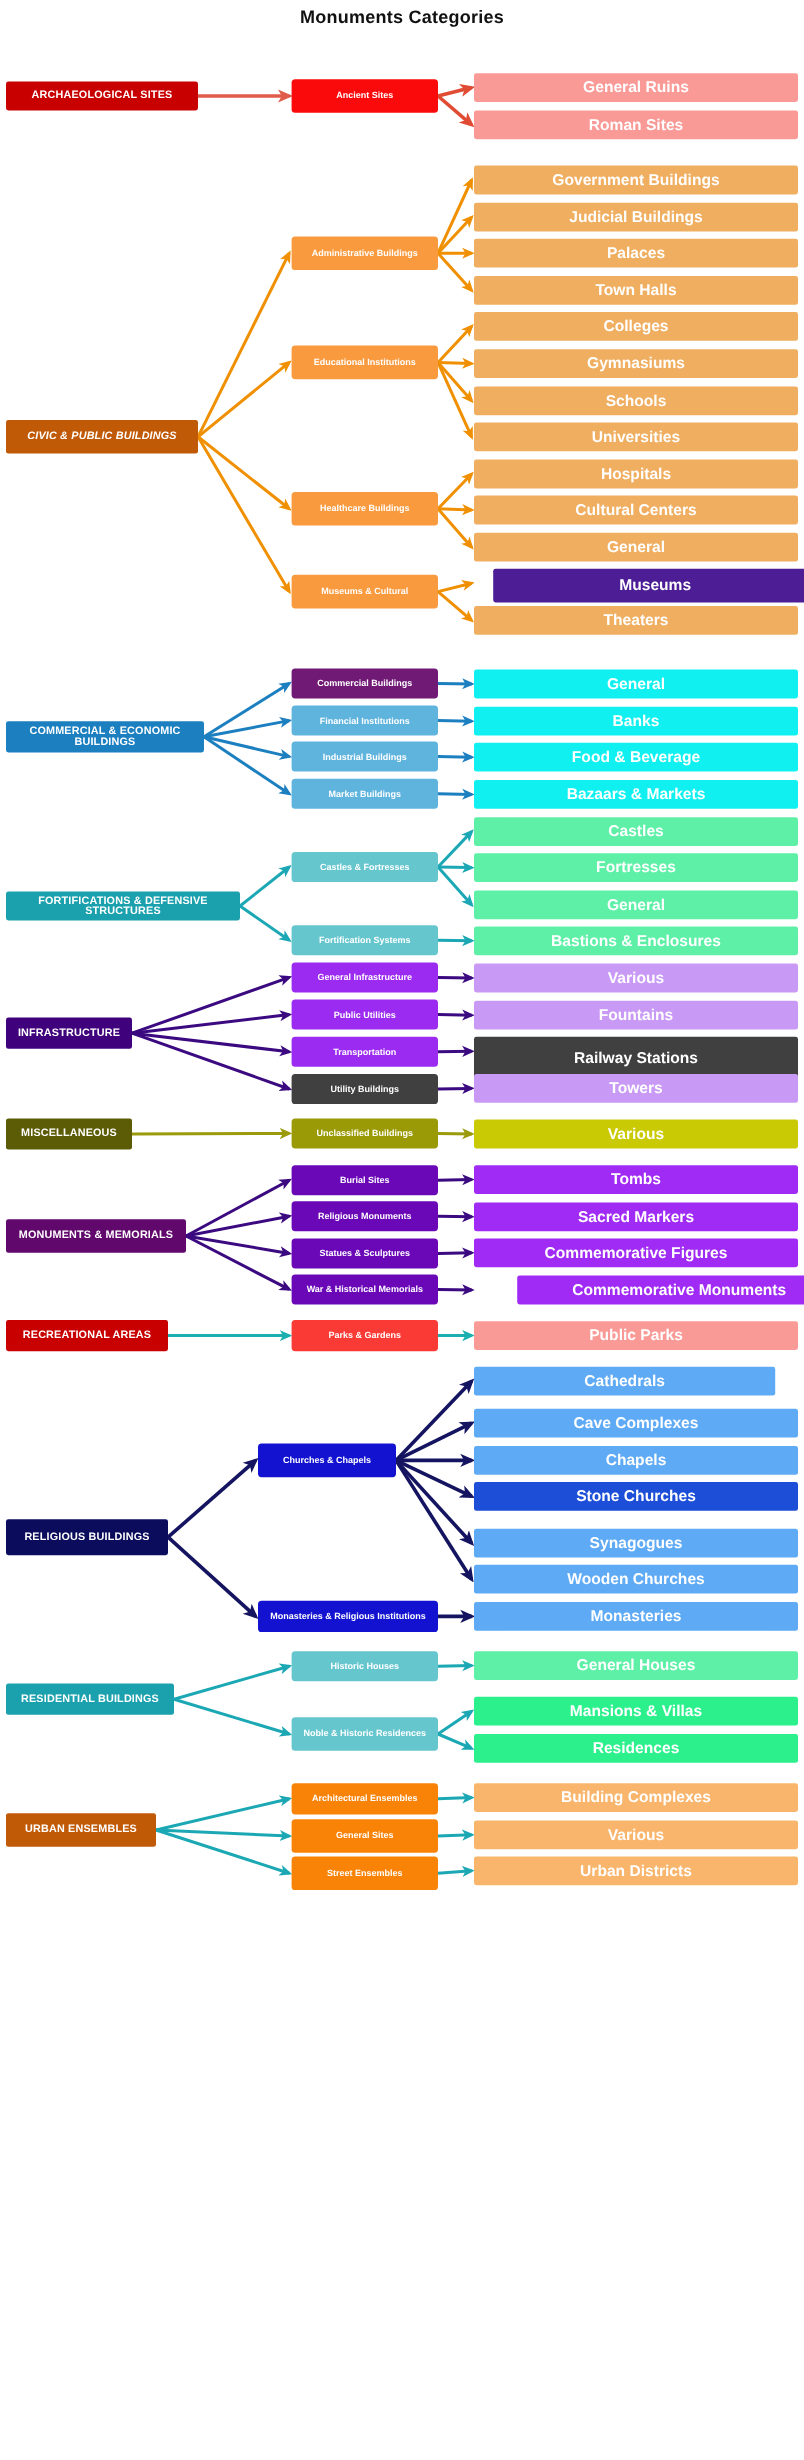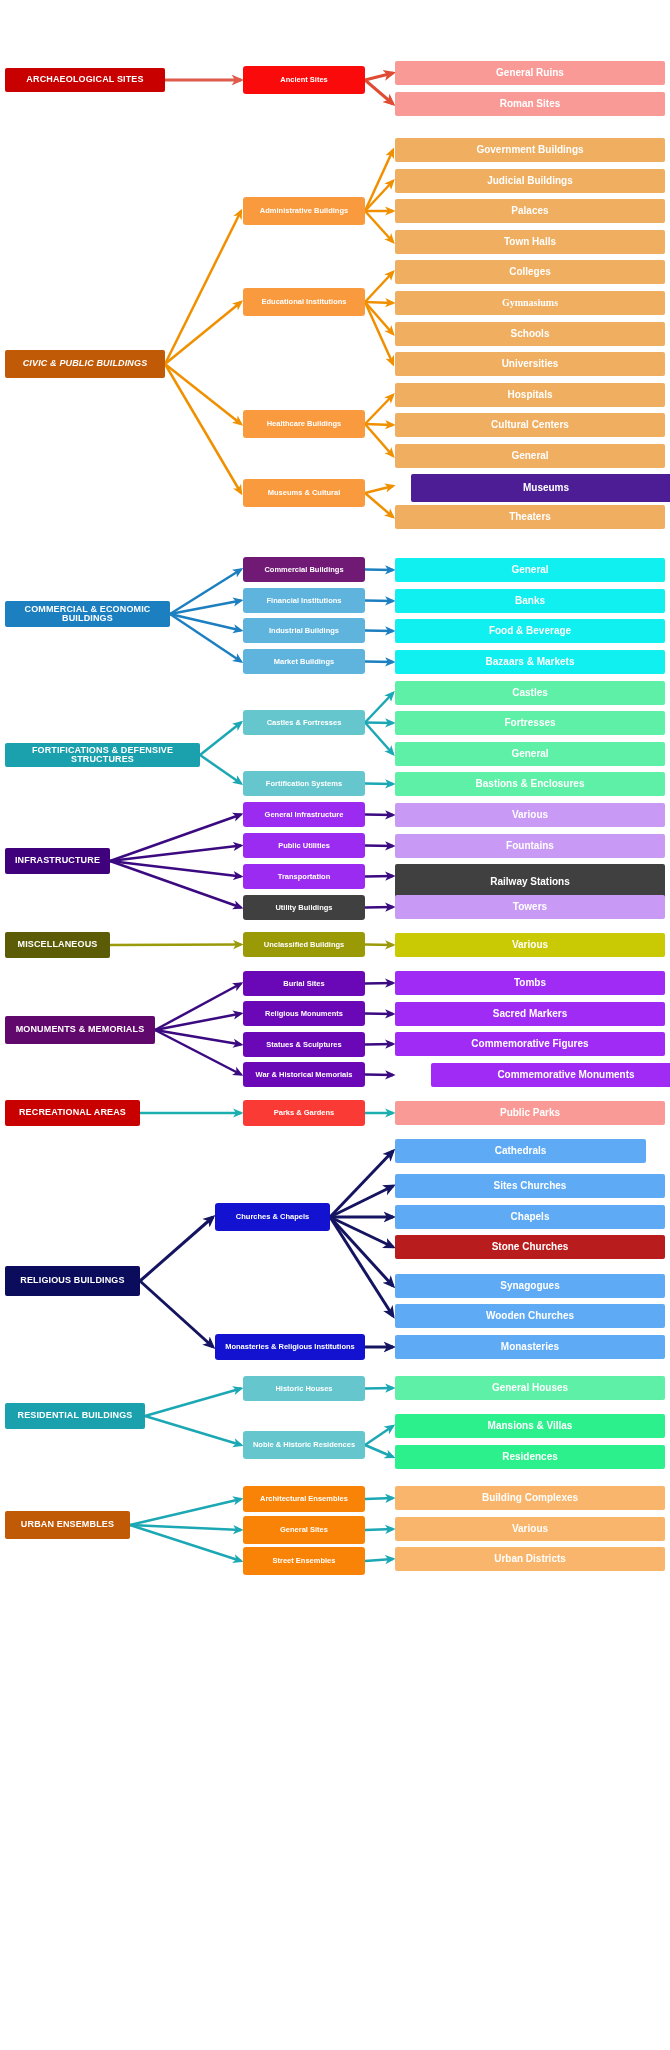--- a/index.html
+++ b/index.html
@@ -52,29 +52,30 @@
   .lvl0 {
     font-size: 9px;
     letter-spacing: 0.15px;
     border-radius: 2px;
   }
   .lvl1 {
     font-size: 7.5px;
     font-weight: bold;
   }
   .lvl2 {
-    font-size: 10px;
+    font-size: 13px;
     font-weight: bold;
     border-radius: 2px;
   }
 </style>
 </head>
 <body>
 
 <div id="canvas">
+  <div id="title">Monuments Categories</div>
   <svg id="edges" viewBox="0 0 670 2050">
       <defs>
         <marker id="mE05B4A_3" viewBox="0 0 10 10" refX="7.5" refY="5" markerWidth="4.2" markerHeight="4.2" orient="auto-start-reverse" markerUnits="strokeWidth">
           <path d="M 0 0.6 L 10 5 L 0 9.4 L 2.6 5 Z" fill="#E05B4A"></path>
         </marker>
         <marker id="mE04B34_3" viewBox="0 0 10 10" refX="7.5" refY="5" markerWidth="4.2" markerHeight="4.2" orient="auto-start-reverse" markerUnits="strokeWidth">
           <path d="M 0 0.6 L 10 5 L 0 9.4 L 2.6 5 Z" fill="#E04B34"></path>
         </marker>
         <marker id="mF09000_2p5" viewBox="0 0 10 10" refX="7.5" refY="5" markerWidth="4.2" markerHeight="4.2" orient="auto-start-reverse" markerUnits="strokeWidth">
           <path d="M 0 0.6 L 10 5 L 0 9.4 L 2.6 5 Z" fill="#F09000"></path>
@@ -305,21 +306,21 @@
       </div>
       <div class="node lvl2" style="left: 395px; top: 199px; width: 270px; height: 24px; background: rgb(240, 174, 96);">
         <span>Palaces</span>
       </div>
       <div class="node lvl2" style="left: 395px; top: 230px; width: 270px; height: 24px; background: rgb(240, 174, 96);">
         <span>Town Halls</span>
       </div>
       <div class="node lvl2" style="left: 395px; top: 260px; width: 270px; height: 24px; background: rgb(240, 174, 96);">
         <span>Colleges</span>
       </div>
-      <div class="node lvl2" style="left: 395px; top: 291px; width: 270px; height: 24px; background: rgb(240, 174, 96); font-family: Liberation Serif, serif;">
+      <div class="node lvl2" style="left: 395px; top: 291px; width: 270px; height: 24px; background: rgb(240, 174, 96);">
         <span>Gymnasiums</span>
       </div>
       <div class="node lvl2" style="left: 395px; top: 322px; width: 270px; height: 24px; background: rgb(240, 174, 96);">
         <span>Schools</span>
       </div>
       <div class="node lvl2" style="left: 395px; top: 352px; width: 270px; height: 24px; background: rgb(240, 174, 96);">
         <span>Universities</span>
       </div>
       <div class="node lvl2" style="left: 395px; top: 383px; width: 270px; height: 24px; background: rgb(240, 174, 96);">
         <span>Hospitals</span>
@@ -387,26 +388,26 @@
       <div class="node lvl2" style="left: 395px; top: 1063px; width: 270px; height: 24px; background: rgb(160, 43, 245); margin-left: 36px;">
         <span>Commemorative Monuments</span>
       </div>
       <div class="node lvl2" style="left: 395px; top: 1101px; width: 270px; height: 24px; background: rgb(250, 154, 150);">
         <span>Public Parks</span>
       </div>
       <div class="node lvl2" style="left: 395px; top: 1139px; width: 251px; height: 24px; background: rgb(95, 170, 245);">
         <span>Cathedrals</span>
       </div>
       <div class="node lvl2" style="left: 395px; top: 1174px; width: 270px; height: 24px; background: rgb(95, 170, 245);">
-        <span>Sites Churches</span>
+        <span>Cave Complexes</span>
       </div>
       <div class="node lvl2" style="left: 395px; top: 1205px; width: 270px; height: 24px; background: rgb(95, 170, 245);">
         <span>Chapels</span>
       </div>
-      <div class="node lvl2" style="left: 395px; top: 1235px; width: 270px; height: 24px; background: #b91c1c;">
+      <div class="node lvl2" style="left: 395px; top: 1235px; width: 270px; height: 24px; background: #1d4ed8;">
         <span>Stone Churches</span>
       </div>
       <div class="node lvl2" style="left: 395px; top: 1274px; width: 270px; height: 24px; background: rgb(95, 170, 245);">
         <span>Synagogues</span>
       </div>
       <div class="node lvl2" style="left: 395px; top: 1304px; width: 270px; height: 24px; background: rgb(95, 170, 245);">
         <span>Wooden Churches</span>
       </div>
       <div class="node lvl2" style="left: 395px; top: 1335px; width: 270px; height: 24px; background: rgb(95, 170, 245);">
         <span>Monasteries</span>

